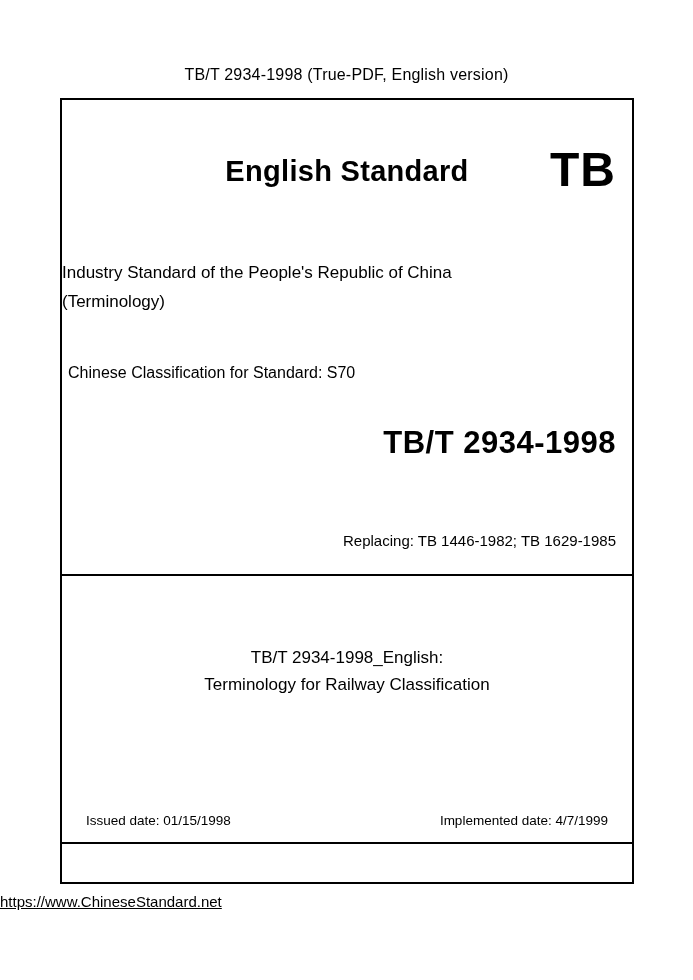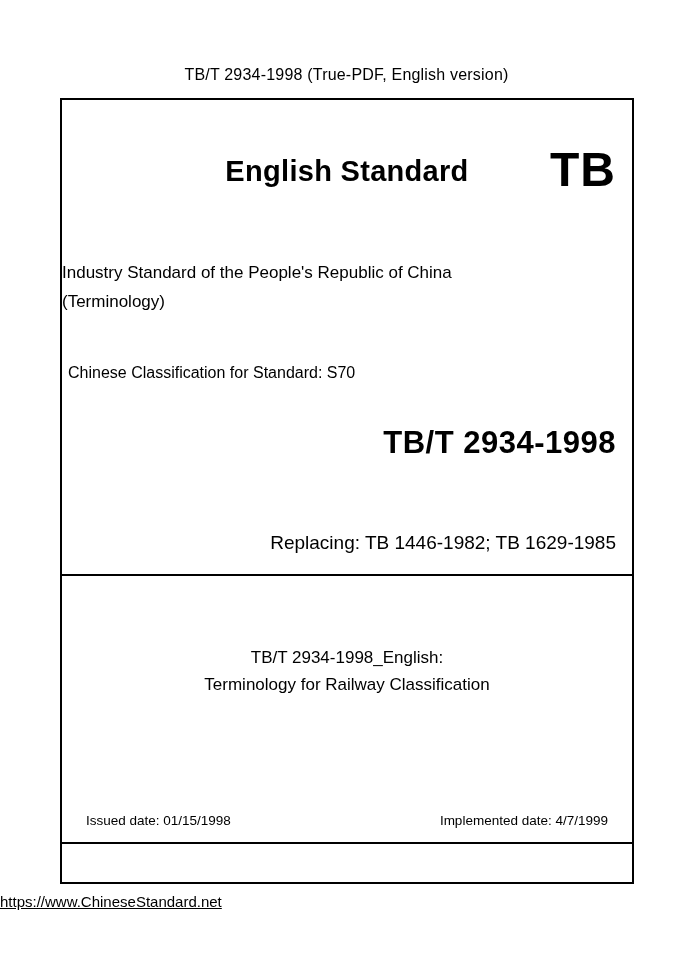--- a/index.html
+++ b/index.html
@@ -86,21 +86,21 @@
     right: 16px;
     font-size: 31px;
     font-weight: bold;
     letter-spacing: 0.5px;
     margin-left: 16px;
   }
   .replacing-line {
     position: absolute;
     top: 432px;
     right: 16px;
-    font-size: 19px;
+    font-size: 15px;
   }
   
   .lower {
     position: relative;
     height: 268px;
     border-bottom: 2px solid #000;
     box-sizing: border-box;
     padding-left: 38px;
   }
   .english-title {

